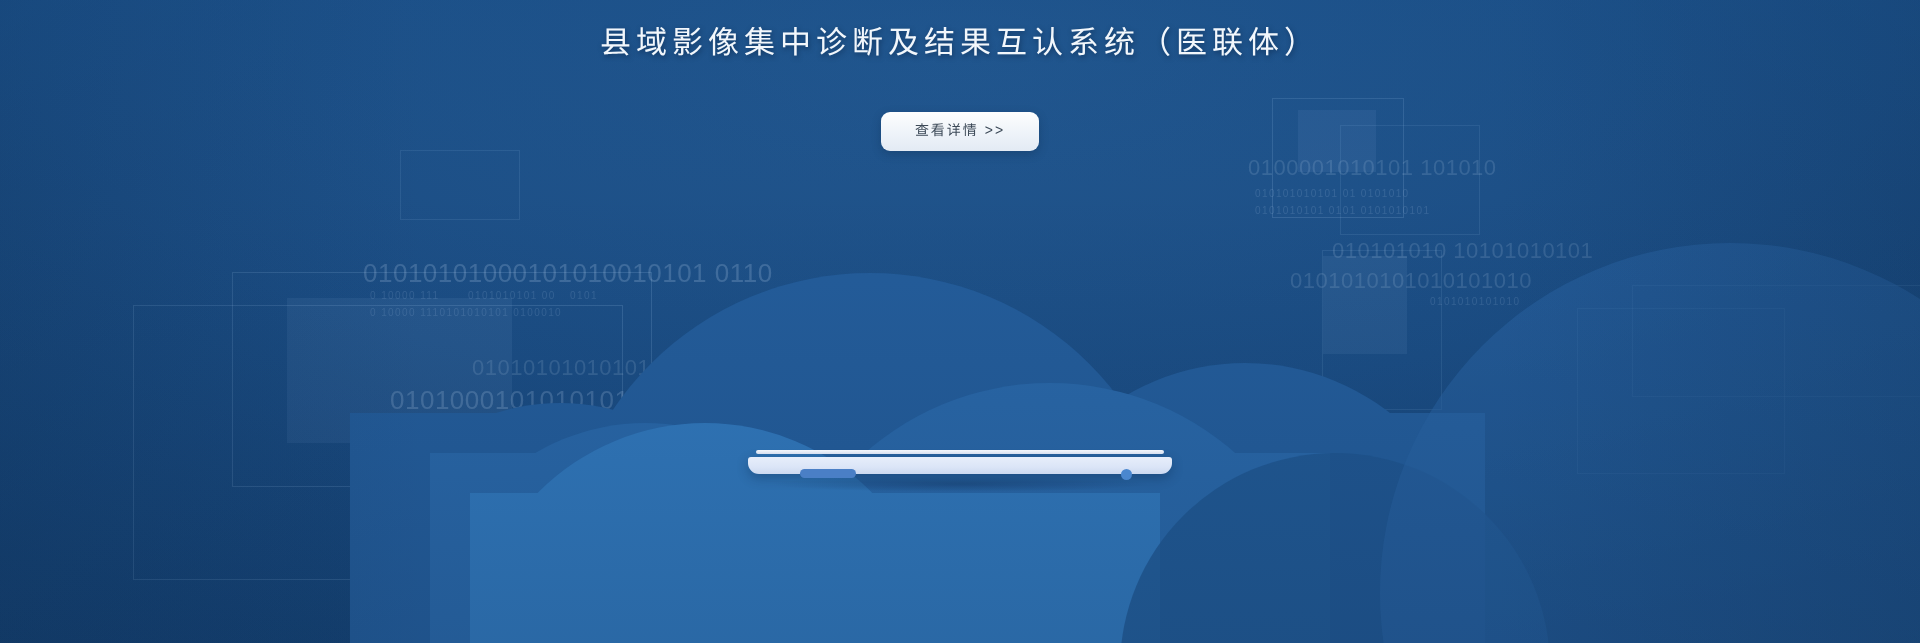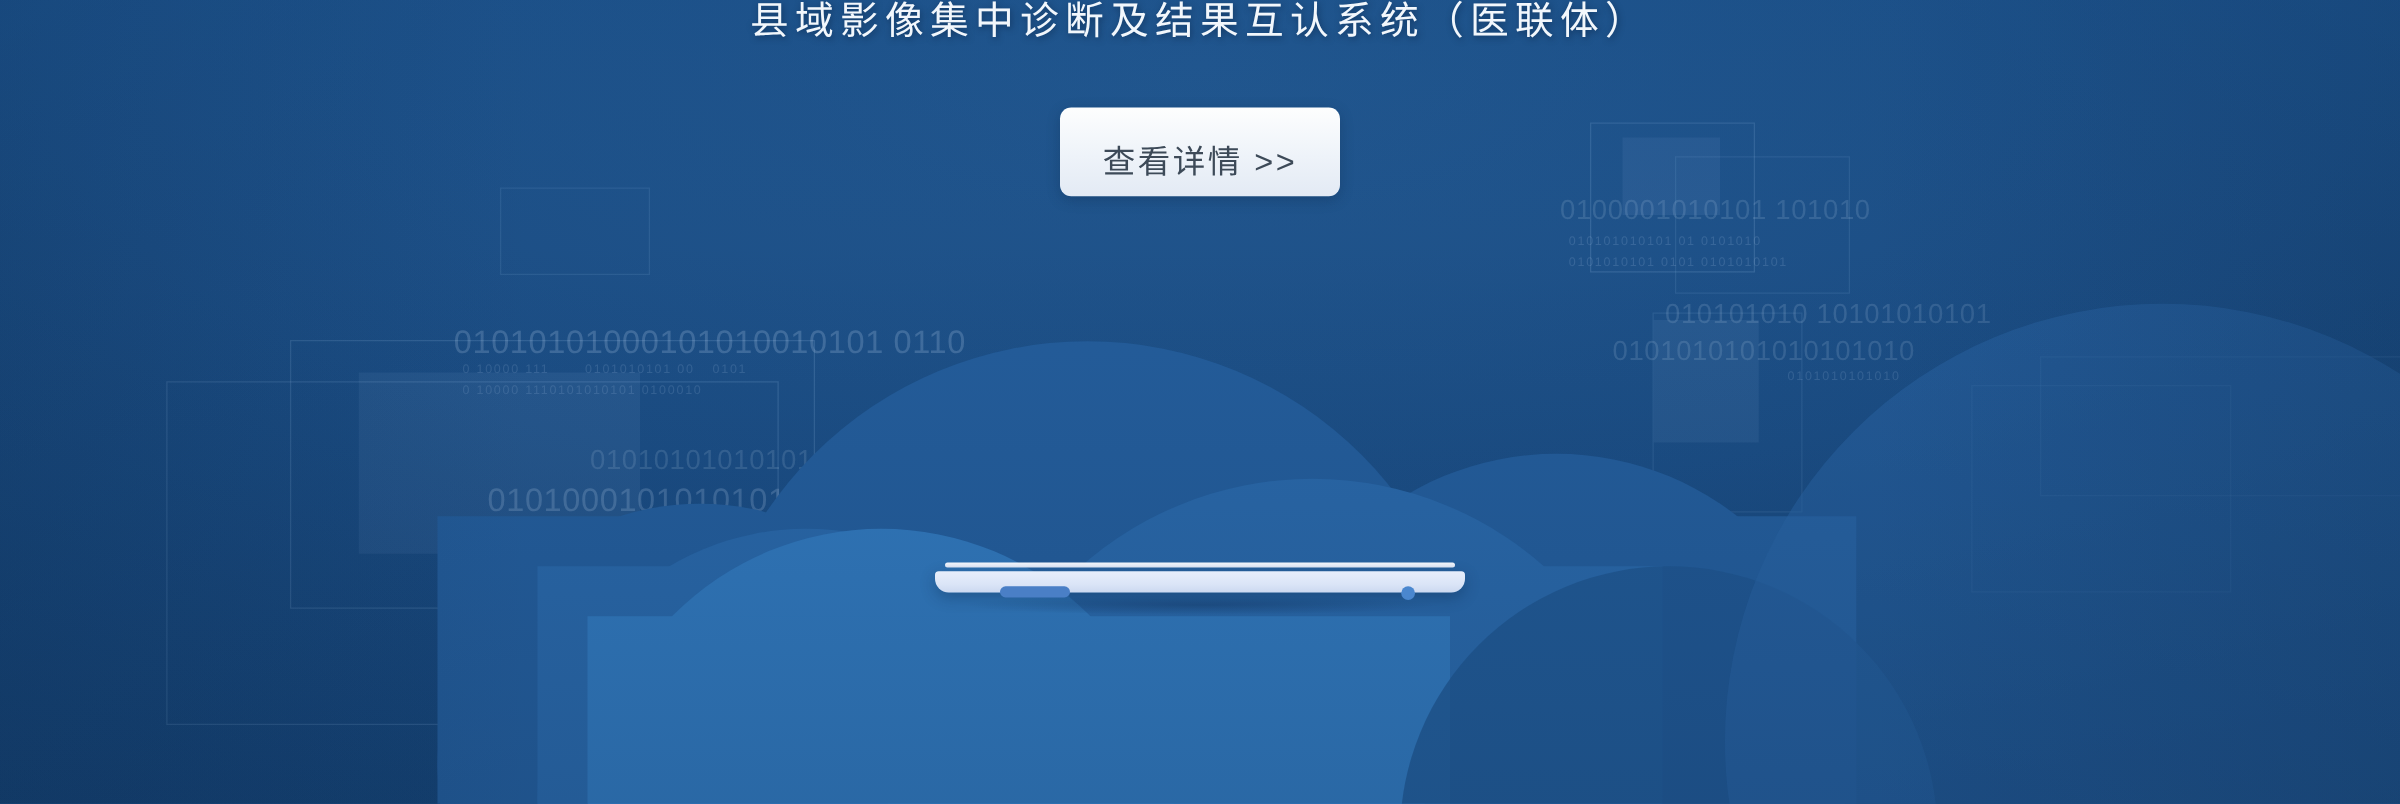--- a/index.html
+++ b/index.html
@@ -98,41 +98,42 @@
     margin-top: 108px;
     font-size: 54px;
     line-height: 1.05;
     font-weight: 700;
     color: #ffffff;
     letter-spacing: 7px;
     text-shadow: 2px 3px 6px rgba(7,28,56,0.55);
     white-space: nowrap;
   }
   .subtitle {
+    margin-top: 26px;
     font-size: 31px;
     line-height: 1.1;
     font-weight: 400;
     color: #f2f7fc;
     letter-spacing: 5px;
     text-shadow: 1px 2px 5px rgba(7,28,56,0.5);
     white-space: nowrap;
   }
 
   
   .cta-wrap {
     margin-top: 52px;
   }
   .cta {
     display: inline-block;
-    padding: 22px 34px 12px;
+    padding: 7px 34px 12px;
     border: none;
     border-radius: 9px;
     background: linear-gradient(180deg, #fdfefe 0%, #eef3f9 55%, #e3eaf4 100%);
     color: #3d4a58;
-    font-size: 26px;
+    font-size: 14px;
     letter-spacing: 2px;
     font-family: "Liberation Sans", "DejaVu Sans", sans-serif;
     cursor: pointer;
     box-shadow: 0 3px 10px rgba(10,35,66,0.28);
     white-space: nowrap;
   }
 
   
   .device {
     position: absolute;

